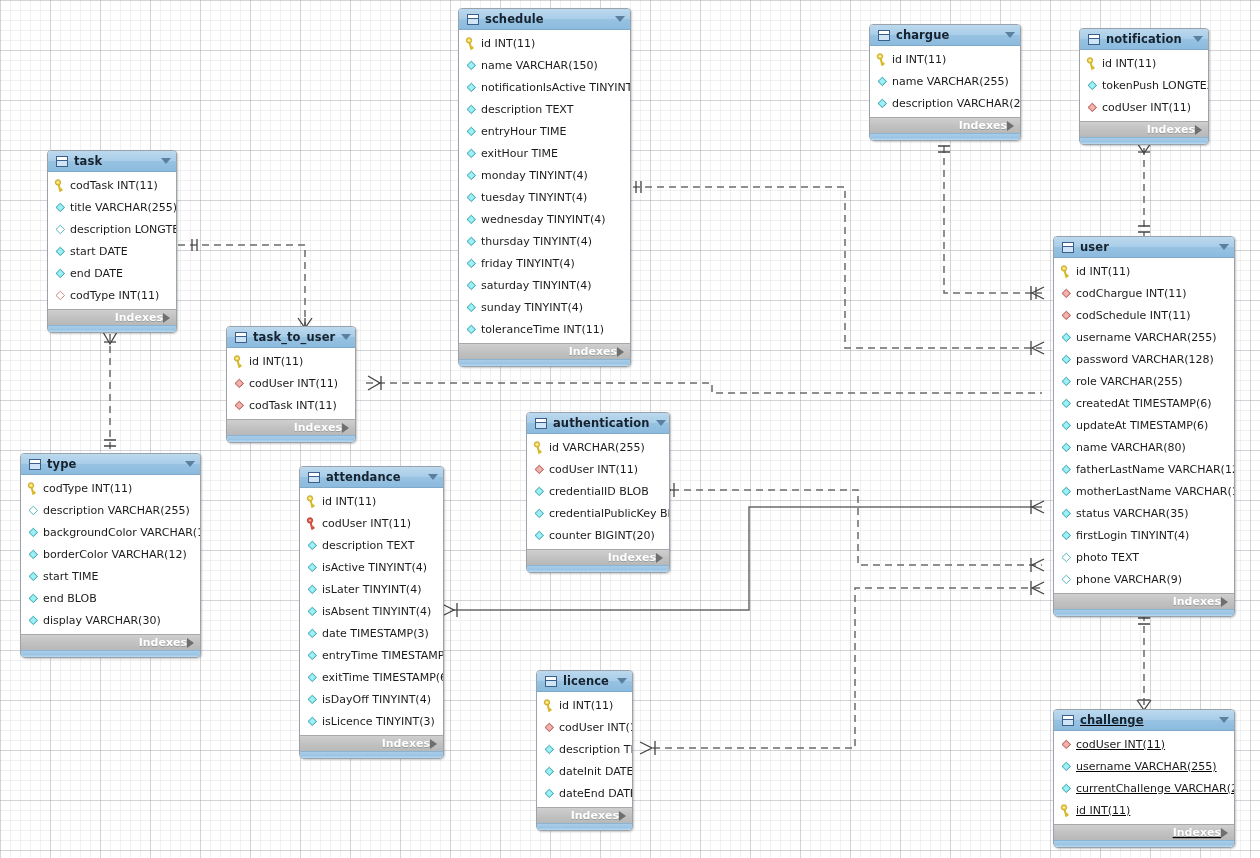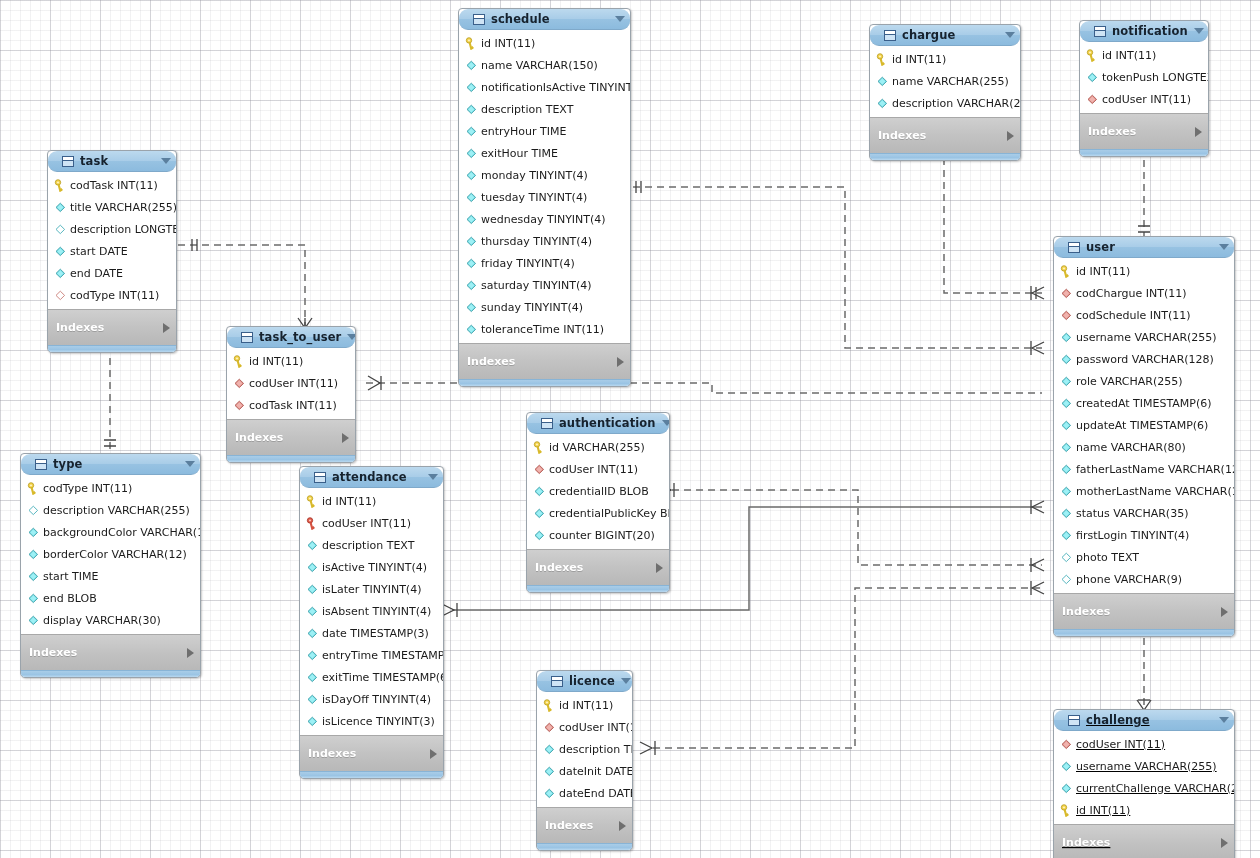--- a/index.html
+++ b/index.html
@@ -30,24 +30,23 @@
     background: #ffffff;
     border: 1px solid #9aa3ab;
     border-radius: 4px 4px 5px 5px;
     box-shadow: 1px 1px 2px rgba(0,0,0,0.22);
     overflow: hidden;
   }
   .tbl-head {
     height: 21px;
     display: flex;
     align-items: center;
-    padding: 0 5px 0 14px;
+    padding: 0 5px 0 8px;
     background: linear-gradient(to bottom, #bcd9ee 0%, #a9cde8 48%, #97c2e2 52%, #8cbbde 100%);
     border-bottom: 1px solid #7fa9ca;
-    border-radius: 9px;
   }
   .tbl-icon {
     width: 12px; height: 11px;
     border: 1px solid #3a5f8a;
     background: linear-gradient(to bottom, #ffffff 0 36%, #cfe4f5 36% 100%);
     margin-right: 6px;
     flex: 0 0 auto;
     position: relative;
   }
   .tbl-icon::after {
@@ -79,28 +78,29 @@
     padding: 0 6px 0 6px;
     white-space: nowrap;
   }
   .col-name { font-size: 11px; color: #1b1b1b; }
 
   
   .g { width: 13px; flex: 0 0 13px; margin-right: 3px; display: inline-block; position: relative; height: 13px; }
   .g svg { display: block; }
 
   .idx {
-    height: 36px;
+    height: 16px;
     display: flex; align-items: center;
     padding: 0 6px 0 8px;
     background: linear-gradient(to bottom,#cfcfcf 0%, #c2c2c2 50%, #b8b8b8 100%);
     border-top: 1px solid #a8a8a8;
     color: #ffffff;
     font-size: 11px; font-weight: bold;
     text-shadow: 0 1px 0 rgba(0,0,0,0.18);
+    text-align: right;
   }
   .idx-label { flex: 1 1 auto; }
   .idx-arrow {
     width: 0; height: 0;
     border-top: 5px solid transparent;
     border-bottom: 5px solid transparent;
     border-left: 7px solid #6f6f6f;
   }
   .foot {
     height: 7px;
@@ -422,21 +422,21 @@
             </span>
             <span class="col-name">description VARCHAR(255)</span>
           </div>
         </div>
         <div class="idx">
           <span class="idx-label">Indexes</span>
           <span class="idx-arrow"></span>
         </div>
         <div class="foot"></div>
       </div>
-      <div class="tbl" style="left: 1079px; top: 20px; width: 130px;">
+      <div class="tbl" style="left: 1079px; top: 28px; width: 130px;">
         <div class="tbl-head">
           <span class="tbl-icon"></span>
           <span class="tbl-title">notification</span>
           <span class="caret"></span>
         </div>
         <div class="cols">
           <div class="col">
             <span class="g">
               <svg width="13" height="13" viewBox="0 0 13 13">
                 <circle cx="4" cy="3.4" r="2.7" fill="#f5d34b" stroke="#b59a1e" stroke-width="0.8"></circle>

